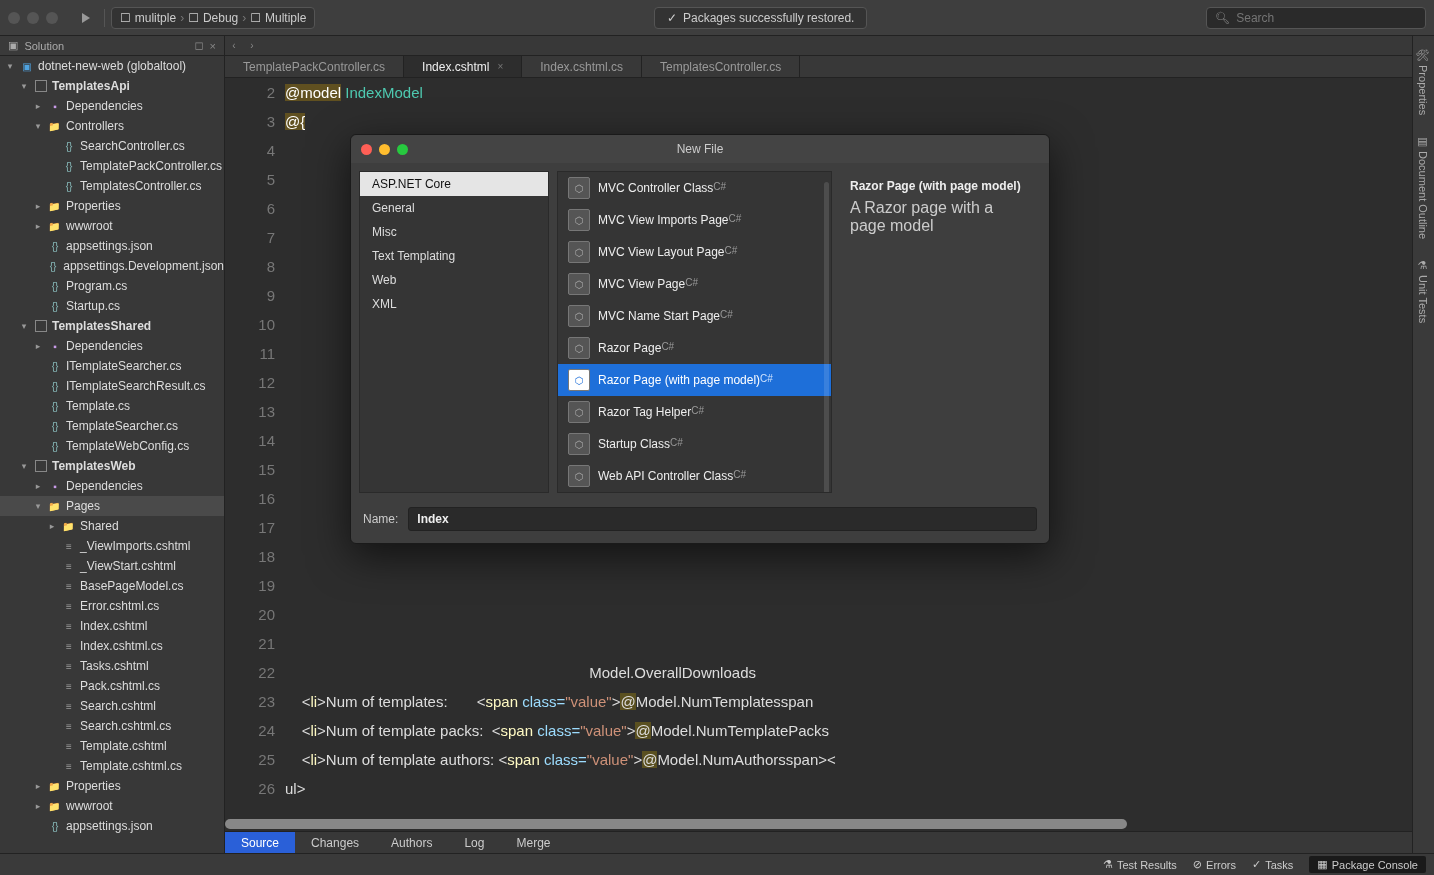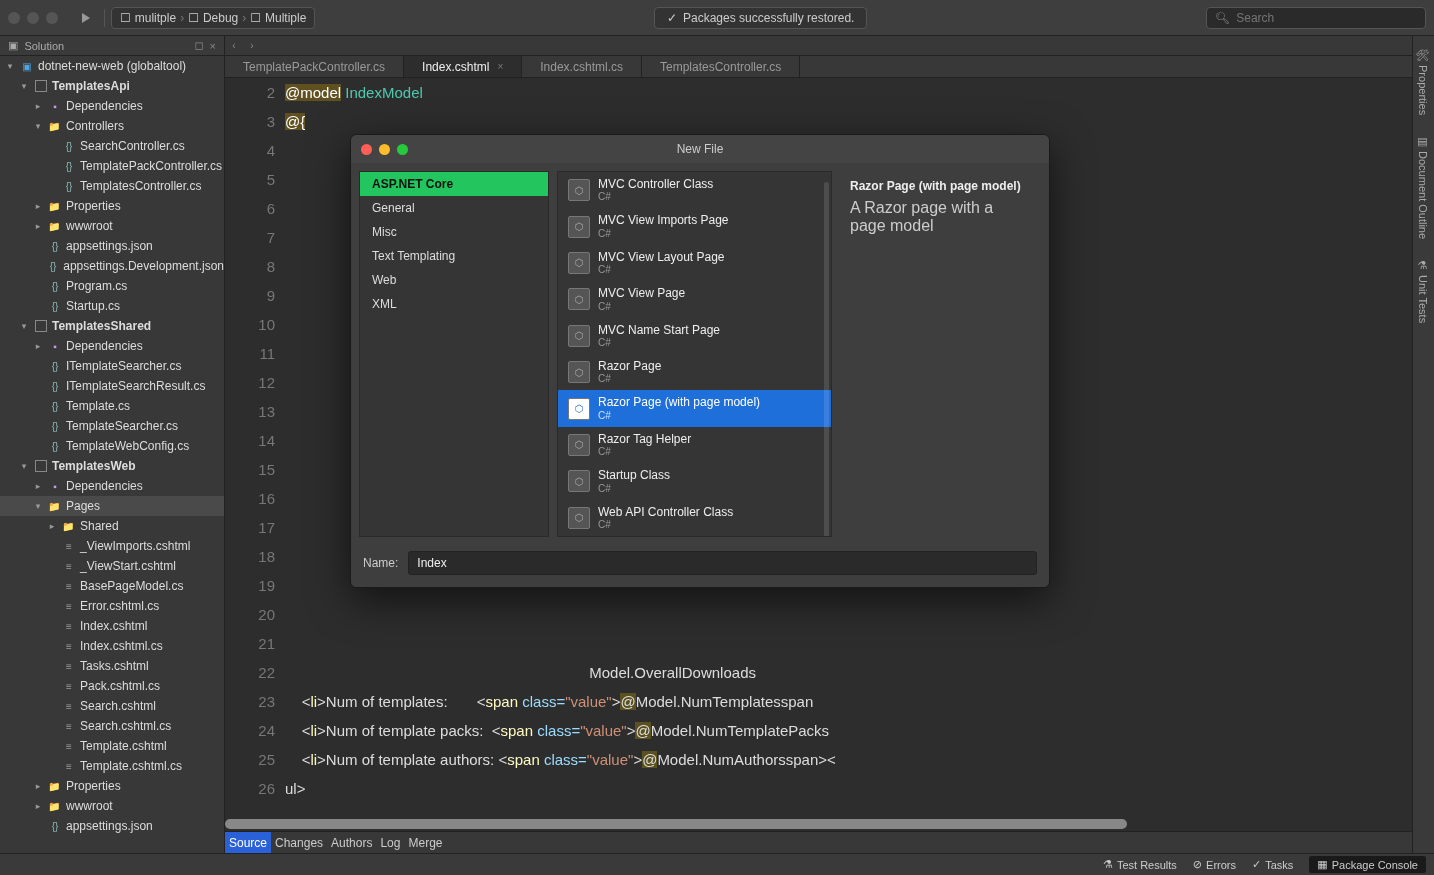--- a/index.html
+++ b/index.html
@@ -50,59 +50,59 @@
 .code { flex:1; white-space:pre; color:#ddd; overflow:hidden; }
 .hl-y { background:#605020; color:#fff; }
 .hl-y2 { background:#5a5020; }
 .k-teal { color:#4ec9b0; }
 .k-str { color:#ce9178; }
 .k-tag { color:#fef9c3; }
 .k-attr { color:#9cdcfe; }
 
 
 .ed-bottom { height:22px; background:#383838; border-top:1px solid #222; display:flex; align-items:center; }
-.ed-bottom .bt { padding:0 4px; height:100%; display:flex; align-items:center; color:#ccc; font-size:12px; }
+.ed-bottom .bt { padding:0 16px; height:100%; display:flex; align-items:center; color:#ccc; font-size:12px; }
 .ed-bottom .bt.active { background:#2a60d8; color:#fff; }
 
 
 .right-rail { width:22px; background:#3a3a3a; border-left:1px solid #222; display:flex; flex-direction:column; align-items:center; gap:12px; padding-top:8px; }
 .rail-item { writing-mode:vertical-rl; font-size:11px; color:#aaa; padding:4px 0; cursor:default; }
 
 
 .statusbar { height:22px; background:#3a3a3a; border-top:1px solid #222; display:flex; align-items:center; justify-content:flex-end; padding:0 8px; gap:16px; font-size:11px; color:#ccc; }
 .sb-item { display:flex; align-items:center; gap:4px; }
 .sb-item.active { background:#1a1a1a; padding:2px 8px; border-radius:2px; }
 
 
 .modal { position:absolute; left:350px; top:134px; width:700px; background:#3e3e3e; border:1px solid #1a1a1a; border-radius:6px; box-shadow:0 12px 40px rgba(0,0,0,.6); }
 .modal-title { height:28px; display:flex; align-items:center; justify-content:center; position:relative; color:#ccc; font-size:12px; background:#444; border-radius:6px 6px 0 0; }
 .modal-traffic { position:absolute; left:10px; display:flex; gap:7px; }
 .mtl { width:11px; height:11px; border-radius:50%; }
 .mtl.r{background:#ff5f56;} .mtl.y{background:#ffbd2e;} .mtl.g{background:#27c93f;}
 .modal-body { display:flex; gap:8px; padding:8px; }
 .cat-list { width:190px; background:#353535; border:1px solid #2a2a2a; }
 .cat-item { padding:5px 12px; color:#ddd; font-size:12px; }
-.cat-item.sel { background:#22c55e; color:#111;font-weight:bold; }
+.cat-item.sel { background:#e5e5e5; color:#111; }
 .tpl-list { width:275px; background:#353535; border:1px solid #2a2a2a; overflow:hidden; position:relative; }
 .tpl-scroll { position:absolute; right:2px; top:10px; width:5px; height:380px; background:rgba(255,255,255,.12); border-radius:3px; }
 .tpl-item { display:flex; align-items:center; gap:8px; padding:5px 10px; }
 .tpl-item.sel { background:#1e6fd9; }
 .tpl-ico { width:22px; height:22px; background:#555; border:1px solid #777; border-radius:2px; display:flex; align-items:center; justify-content:center; font-size:10px; color:#aaa; }
 .tpl-item.sel .tpl-ico { background:#fff; color:#1e6fd9; }
-.tpl-txt { display:flex; flex-direction:column; line-height:1.2; }
+.tpl-txt { display:flex; flex-direction:row; line-height:1.2; }
 .tpl-name { color:#eee; font-size:12px; }
 .tpl-item.sel .tpl-name { color:#fff; }
 .tpl-lang { color:#999; font-size:10px; }
 .tpl-item.sel .tpl-lang { color:#d0e4ff; }
 .detail { flex:1; padding:8px 10px; }
 .detail h4 { font-size:12px; color:#eee; font-weight:600; margin-bottom:6px; }
 .detail p { font-size:16px; color:#ccc; }
 .name-row { display:flex; align-items:center; gap:10px; padding:6px 12px 12px; }
 .name-row label { font-size:12px; color:#ccc; }
-.name-input { flex:1; background:#2a2a2a; border:1px solid #222; border-radius:3px; padding:4px 8px; color:#eee; font-size:12px; }
+.name-input { flex:1; background:#2a2a2a; border:1px solid #222; border-radius:3px; padding:4px 8px; color:#eee; font-size:12px;font-weight:bold; }
 .btn-row { display:flex; justify-content:flex-end; gap:8px; padding:0 12px 12px; }
 .btn { background:#5a5a5a; border:none; border-radius:4px; padding:5px 16px; color:#eee; font-size:12px; cursor:pointer; }
 .btn.primary { background:#6a6a6a; }
 
 .scrollbar-h { position:absolute; bottom:22px; left:0; right:0; height:14px; background:#2d2d2d; }
 .scrollbar-h .thumb { position:absolute; left:0; width:76%; height:10px; top:2px; background:#888; border-radius:5px; }
 
 svg { display:block; }
 </style>
 </head>

